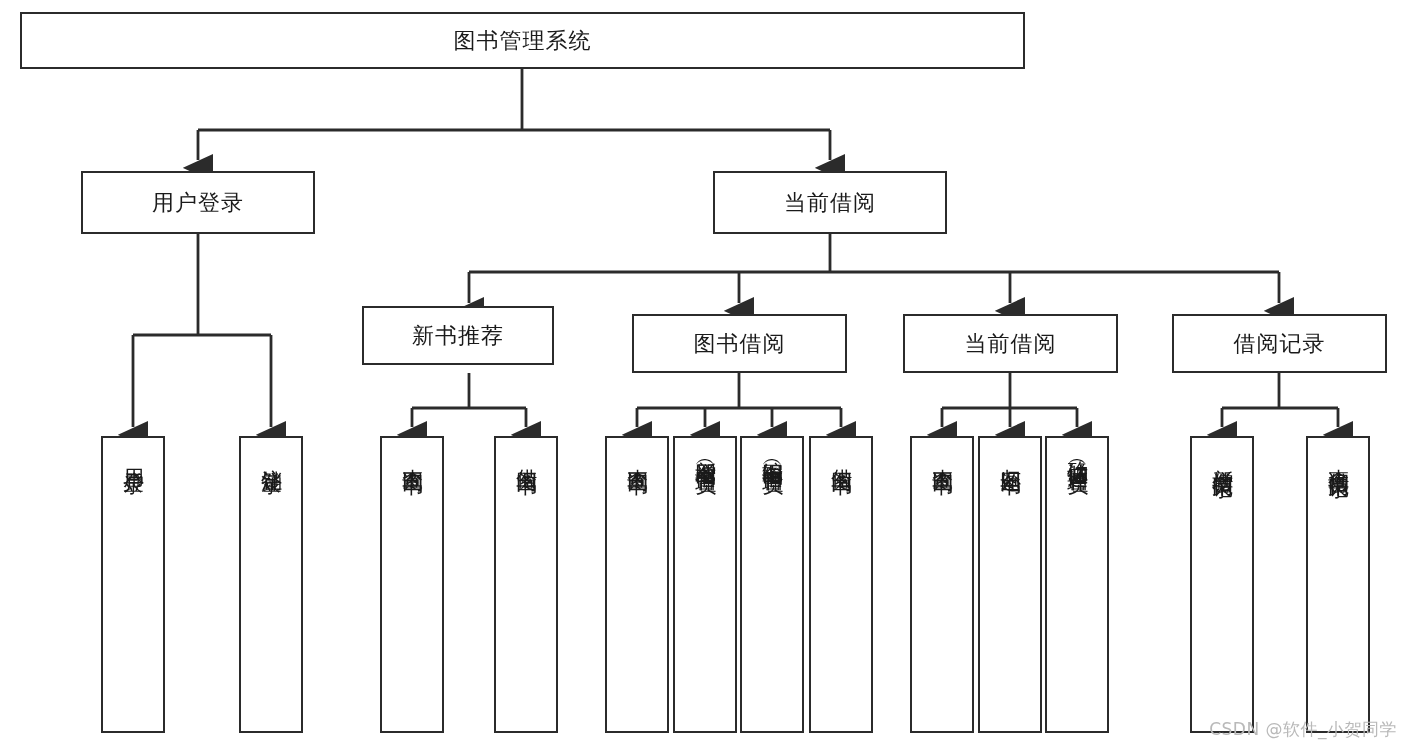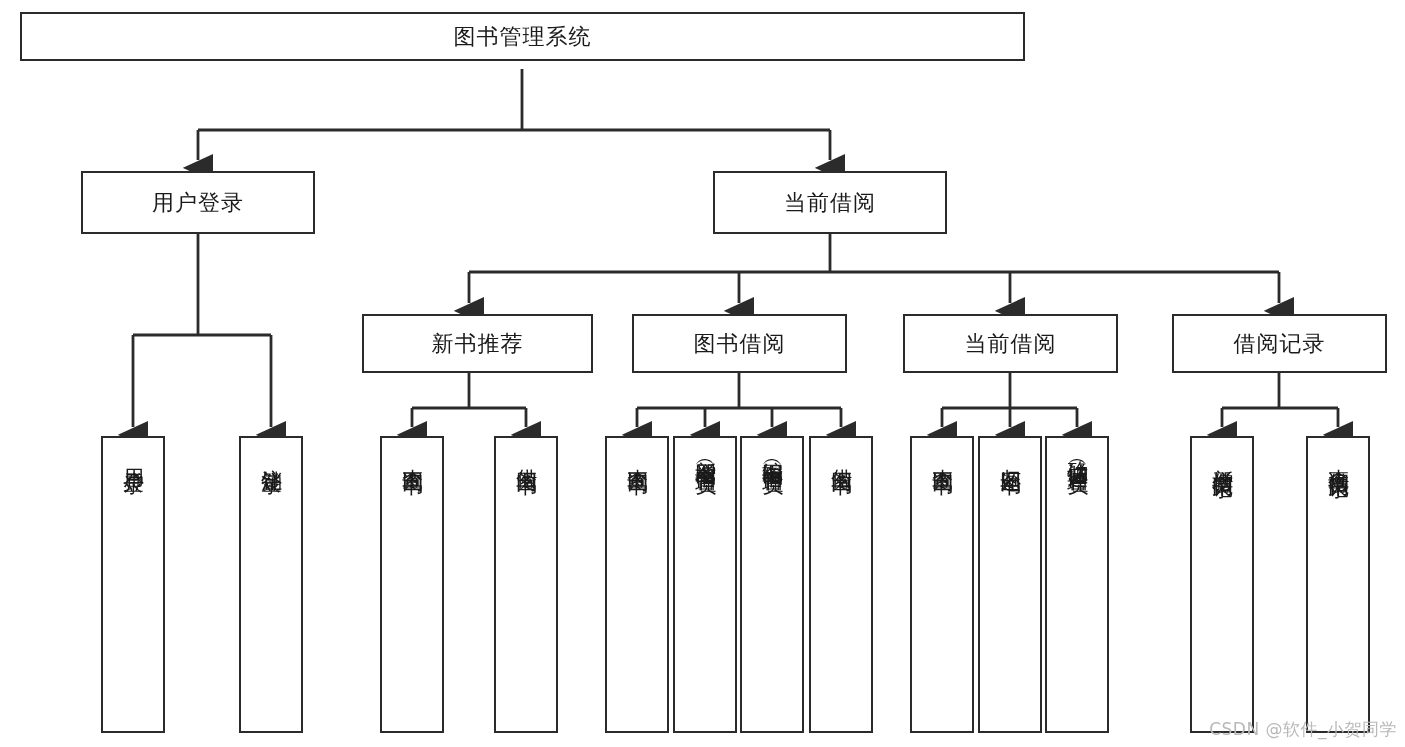--- a/index.html
+++ b/index.html
@@ -109,32 +109,32 @@
       <path d="M1010,408 L1010,427" marker-end="url(#arrow)"></path>
       <path d="M1077,408 L1077,427" marker-end="url(#arrow)"></path>
 
       <path d="M1279,373 L1279,408"></path>
       <path d="M1222,408 L1338,408"></path>
       <path d="M1222,408 L1222,427" marker-end="url(#arrow)"></path>
       <path d="M1338,408 L1338,427" marker-end="url(#arrow)"></path>
     </g>
   </svg>
 
-  <div class="node h" style="left:20px; top:12px; width:1005px; height:49px;align-items:center;">
+  <div class="node h" style="left:20px; top:12px; width:1005px; height:57px;align-items:center;">
     <span>图书管理系统</span>
   </div>
 
   <div class="node h" style="left:81px; top:171px; width:234px; height:63px;">
     <span>用户登录</span>
   </div>
   <div class="node h" style="left:713px; top:171px; width:234px; height:63px;">
     <span>当前借阅</span>
   </div>
 
-  <div class="node h" style="left:362px; top:314px; width:231px; height:59px;">
+  <div class="node h" style="left:362px; top:306px; width:192px; height:59px;">
     <span>新书推荐</span>
   </div>
   <div class="node h" style="left:903px; top:314px; width:215px; height:59px;">
     <span>当前借阅</span>
   </div>
   <div class="node h" style="left:632px; top:314px; width:215px; height:59px;">
     <span>图书借阅</span>
   </div>
   <div class="node h" style="left:1172px; top:314px; width:215px; height:59px;align-items:center;">
     <span>借阅记录</span>

